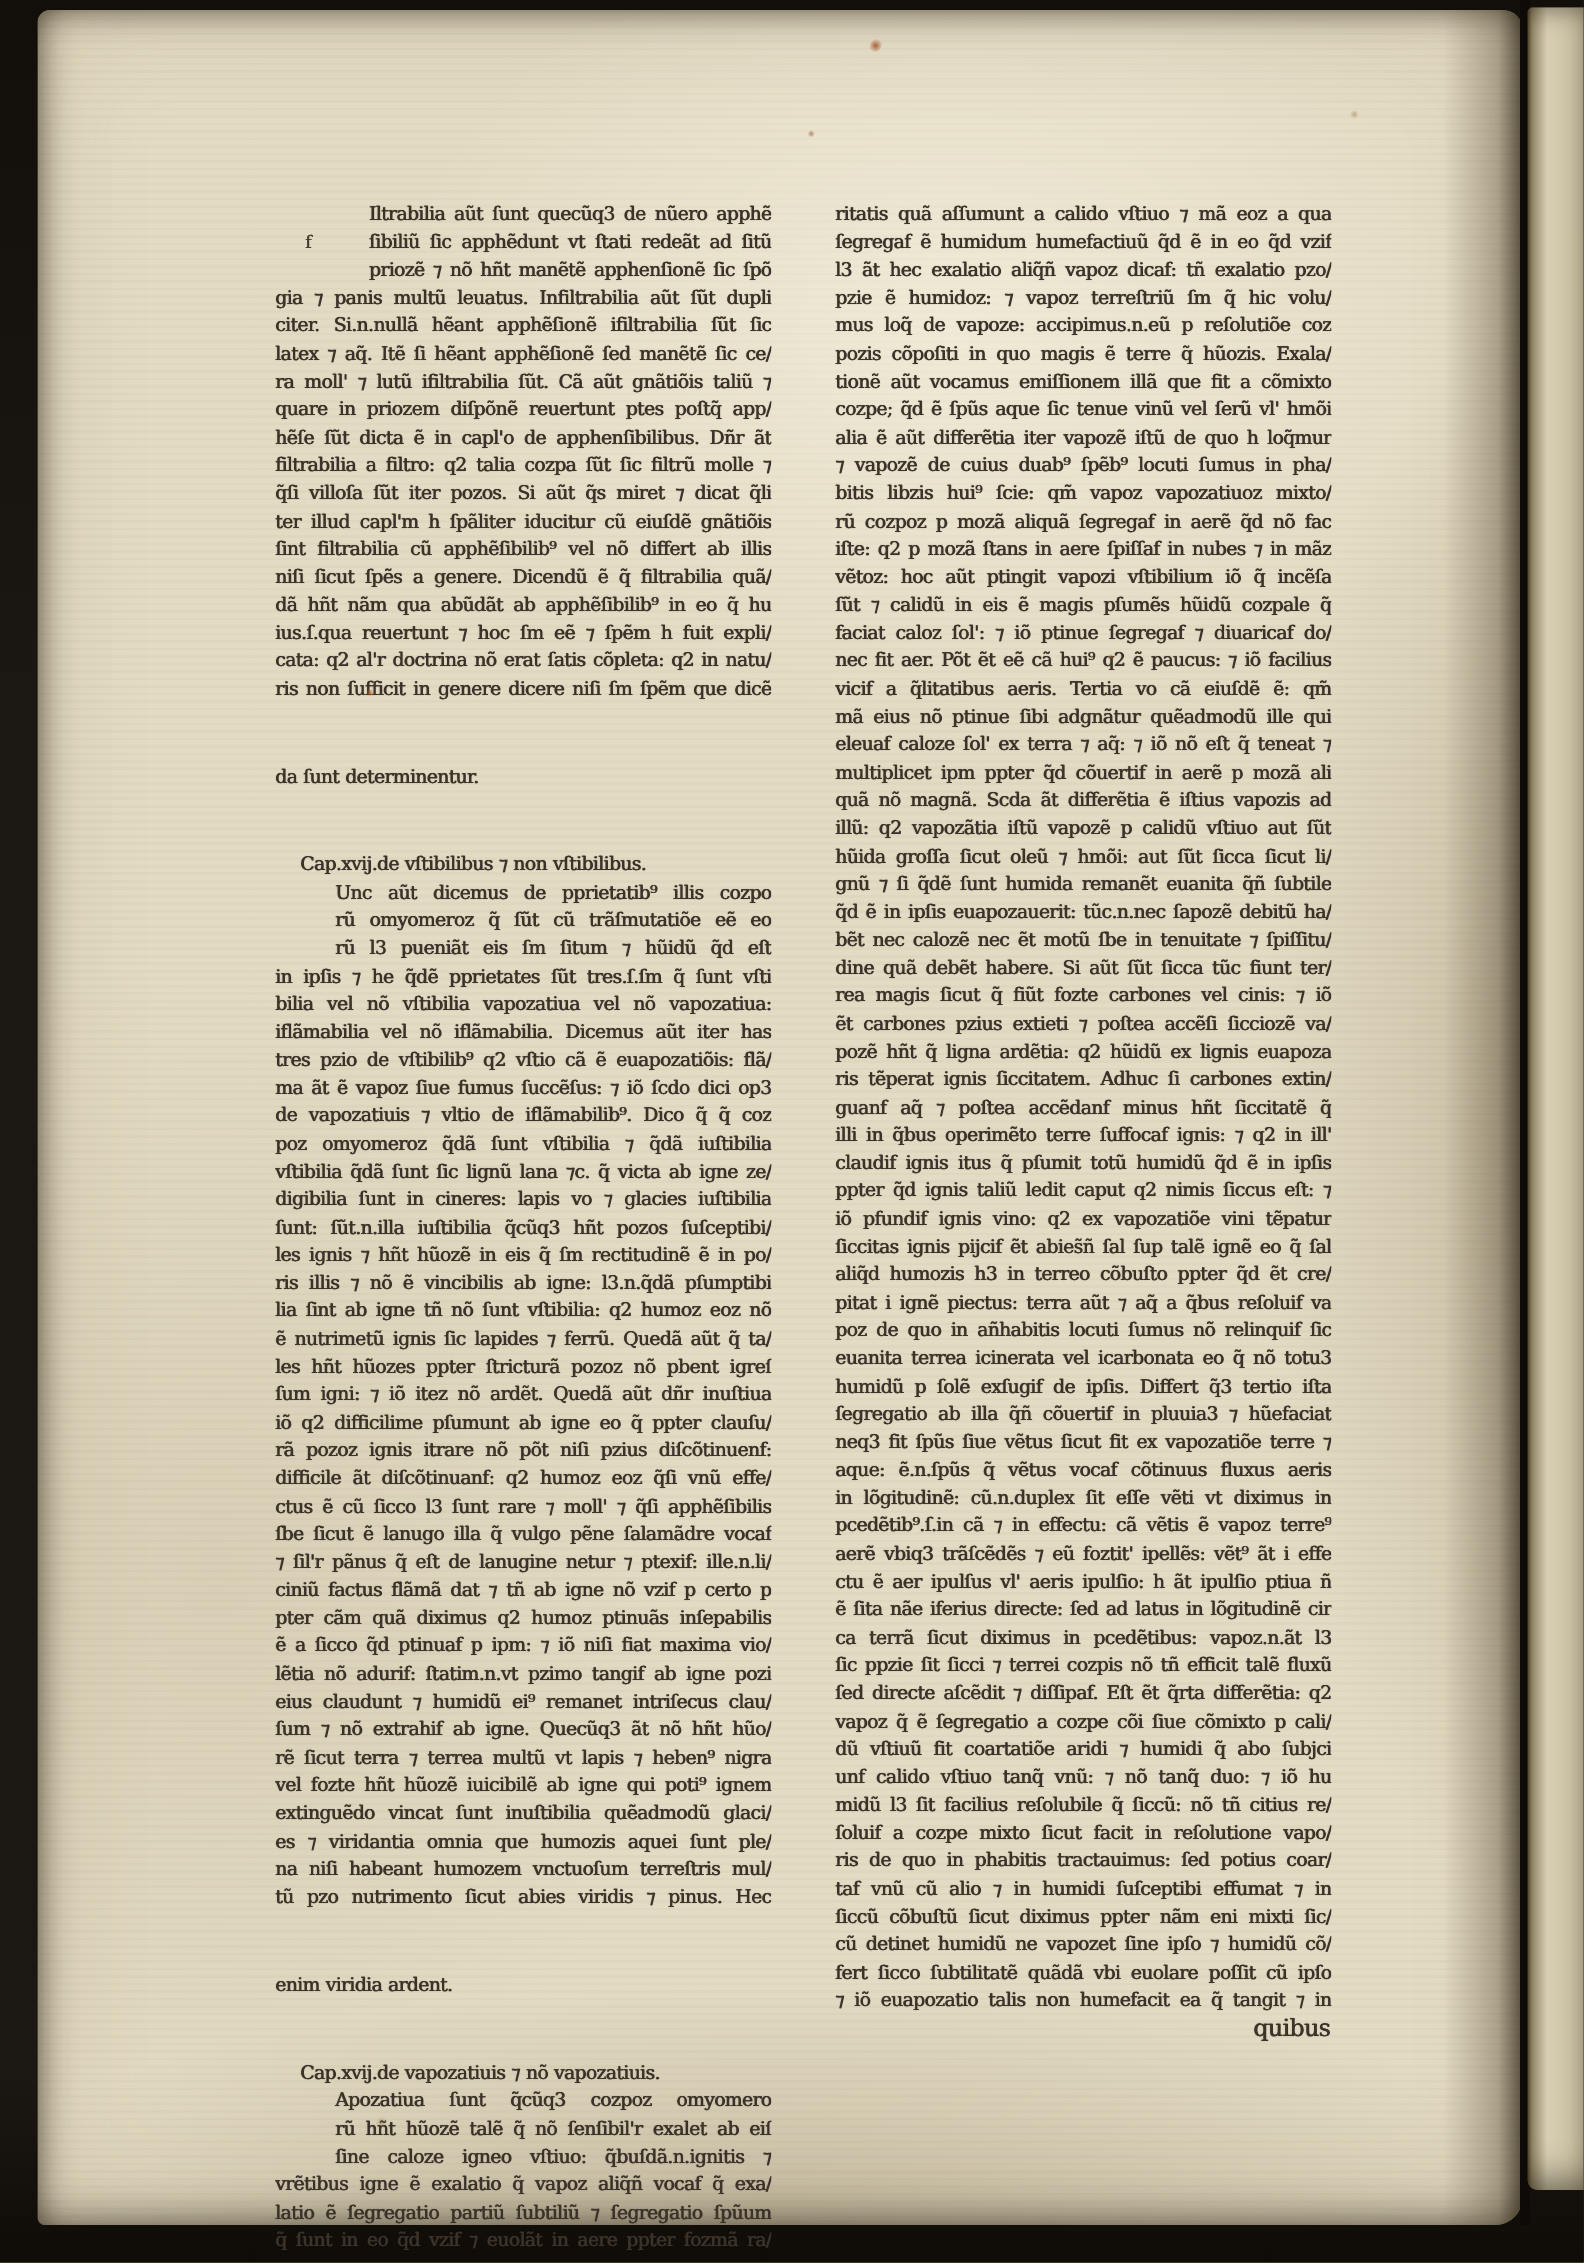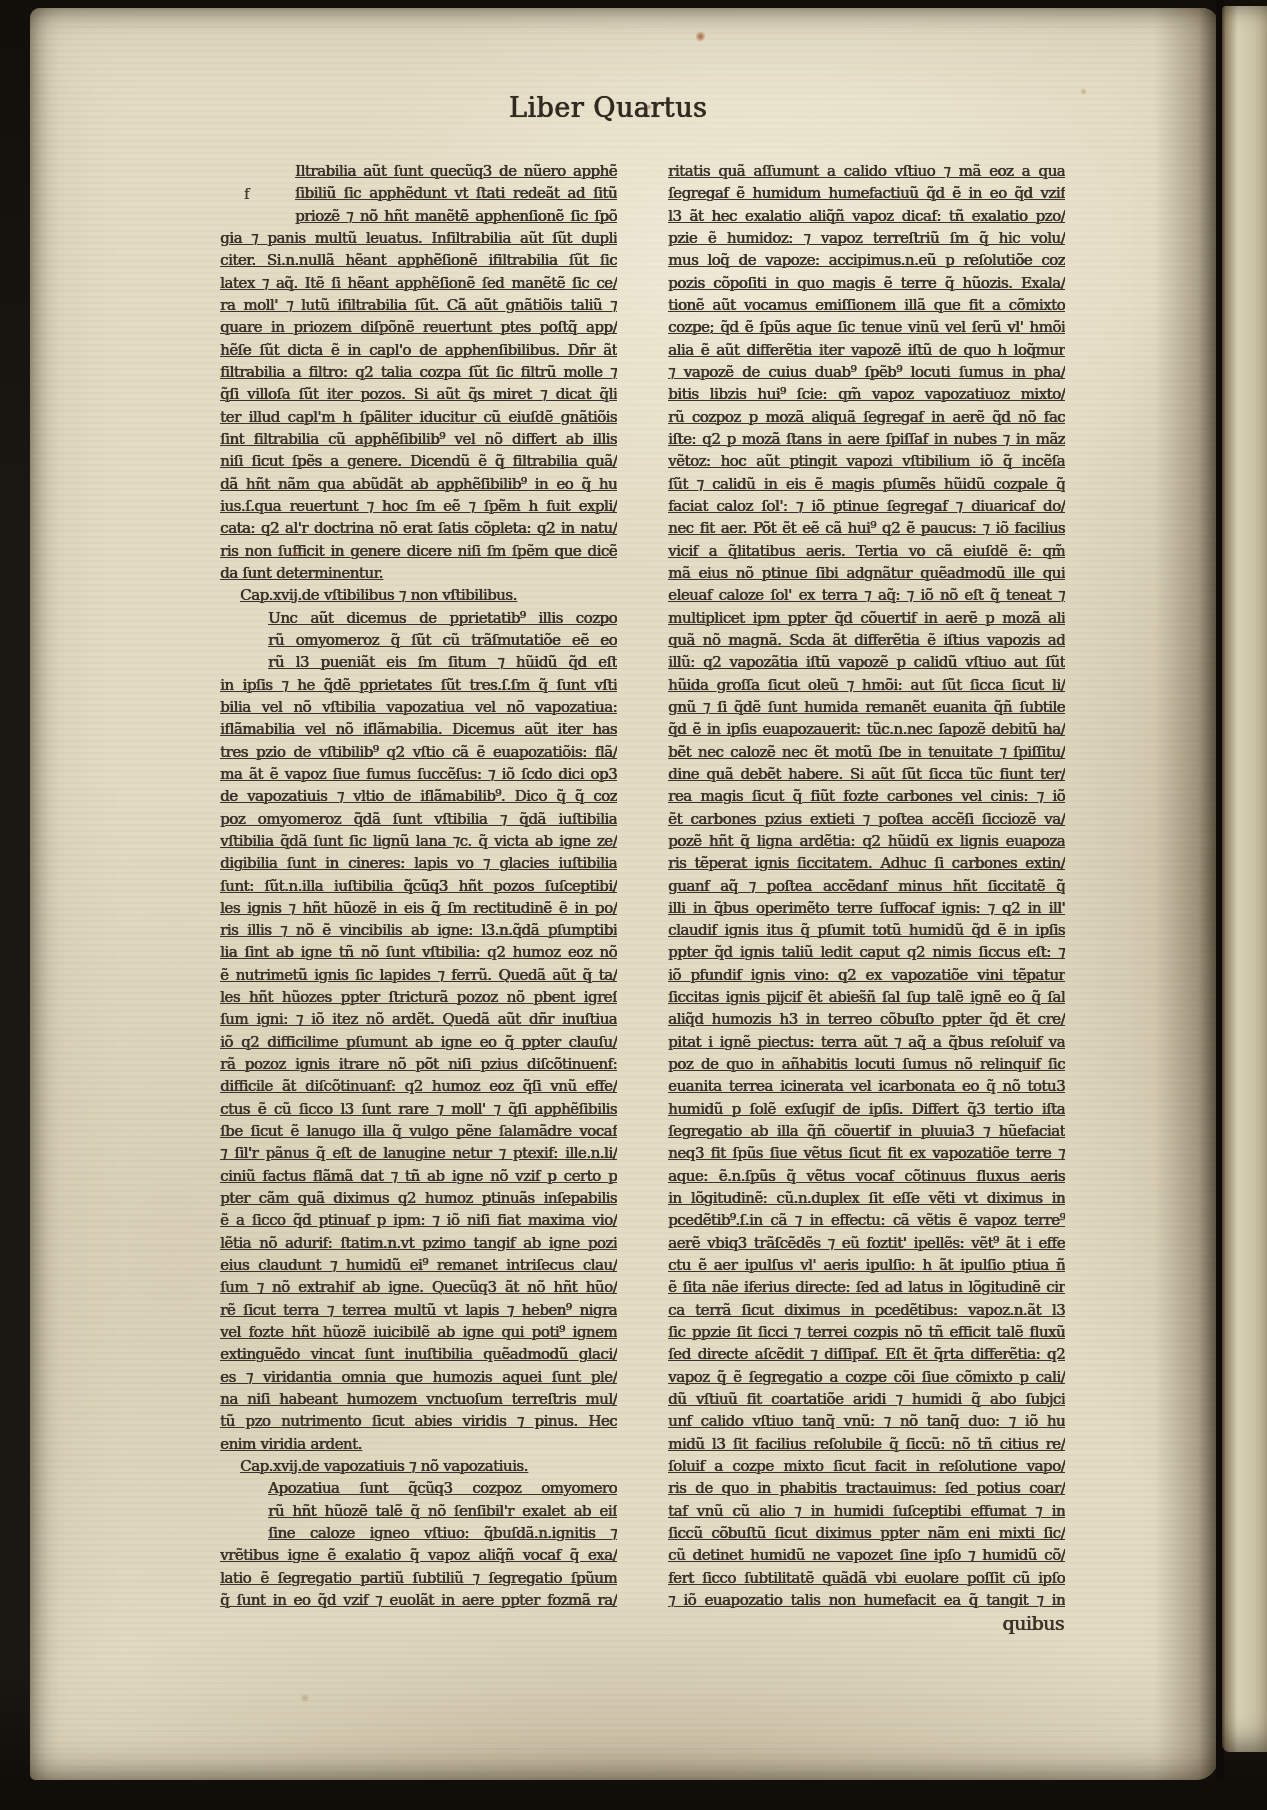--- a/index.html
+++ b/index.html
@@ -30,26 +30,26 @@
     background:linear-gradient(to right,#57492f 0,#9c8f6f 8%,#d9d1b6 35%,#cdc4a7 75%,#c0b698 100%);
     border-radius:4px 0 0 8px;
     box-shadow:inset 0 -20px 30px -14px rgba(30,22,10,.6), inset 0 14px 20px -12px rgba(30,22,10,.5);}
   
   .running-title{position:absolute;left:388px;top:84px;width:380px;text-align:center;
     font-size:27px;color:#312a21;letter-spacing:.5px;
     text-shadow:.7px 0 0 currentColor, 0 0 1px rgba(49,42,33,.5);}
   
   .col{position:absolute;top:152px;width:397px;color:#3b332a;
     font-size:15px;letter-spacing:-.5px;word-spacing:.5px;
-    text-shadow:.55px 0 0 currentColor, 0 0 1px rgba(59,48,36,.42);text-decoration:underline;}
+    text-shadow:.55px 0 0 currentColor, 0 0 1px rgba(59,48,36,.42);}
   .col-left{left:190px;}
   .col-right{left:638px;}
   .tline{position:relative;height:22.34px;line-height:22.34px;overflow:hidden;
     text-align:justify;text-align-last:justify;}
-  .tline.noj{text-align:left;text-align-last:left;}
+  .tline.noj{text-align:left;text-align-last:left;margin-top:48px;}
   .guide{position:absolute;top:1px;font-size:14px;letter-spacing:0;color:#473d30;
     text-shadow:.4px 0 0 currentColor;}
   
   .catchword{position:absolute;left:944px;top:1604px;width:90px;text-align:right;
     color:#3b332a;font-size:19px;letter-spacing:-.5px;
     text-shadow:.55px 0 0 currentColor, 0 0 1px rgba(59,48,36,.42);}
   
   .spot{position:absolute;border-radius:50%;}
   .spot-a{left:666px;top:22px;width:9px;height:13px;
     background:radial-gradient(circle,rgba(156,78,33,.85),rgba(156,78,33,0) 70%);transform:rotate(30deg);}
@@ -64,21 +64,20 @@
   .spot-f{left:270px;top:1686px;width:10px;height:8px;
     background:radial-gradient(circle,rgba(130,105,65,.35),rgba(130,105,65,0) 75%);}
 </style>
 </head>
 <body>
 
 <div class="scene">
 
   <div class="page">
 
-    <div class="running-title">Liber Quartus</div>
 
     <div class="col col-left">
         <div class="tline" style="padding-left: 75px;">Iltrabilia aũt ſunt quecũq3 de nũero apphẽ</div>
         <div class="tline" style="padding-left: 75px;">ſibiliũ ſic apphẽdunt vt ſtati redeãt ad ſitũ<span class="guide" style="left: 24px;">f</span></div>
         <div class="tline" style="padding-left: 75px;">priozẽ ⁊ nõ hñt manẽtẽ apphenſionẽ ſic ſpõ</div>
         <div class="tline">gia ⁊ panis multũ leuatus. Infiltrabilia aũt ſũt dupli</div>
         <div class="tline">citer. Si.n.nullã hẽant apphẽſionẽ ifiltrabilia ſũt ſic</div>
         <div class="tline">latex ⁊ aq̃. Itẽ ſi hẽant apphẽſionẽ ſed manẽtẽ ſic ce/</div>
         <div class="tline">ra moll' ⁊ lutũ ifiltrabilia ſũt. Cã aũt gnãtiõis taliũ ⁊</div>
         <div class="tline">quare in priozem diſpõnẽ reuertunt ptes poſtq̃ app/</div>

